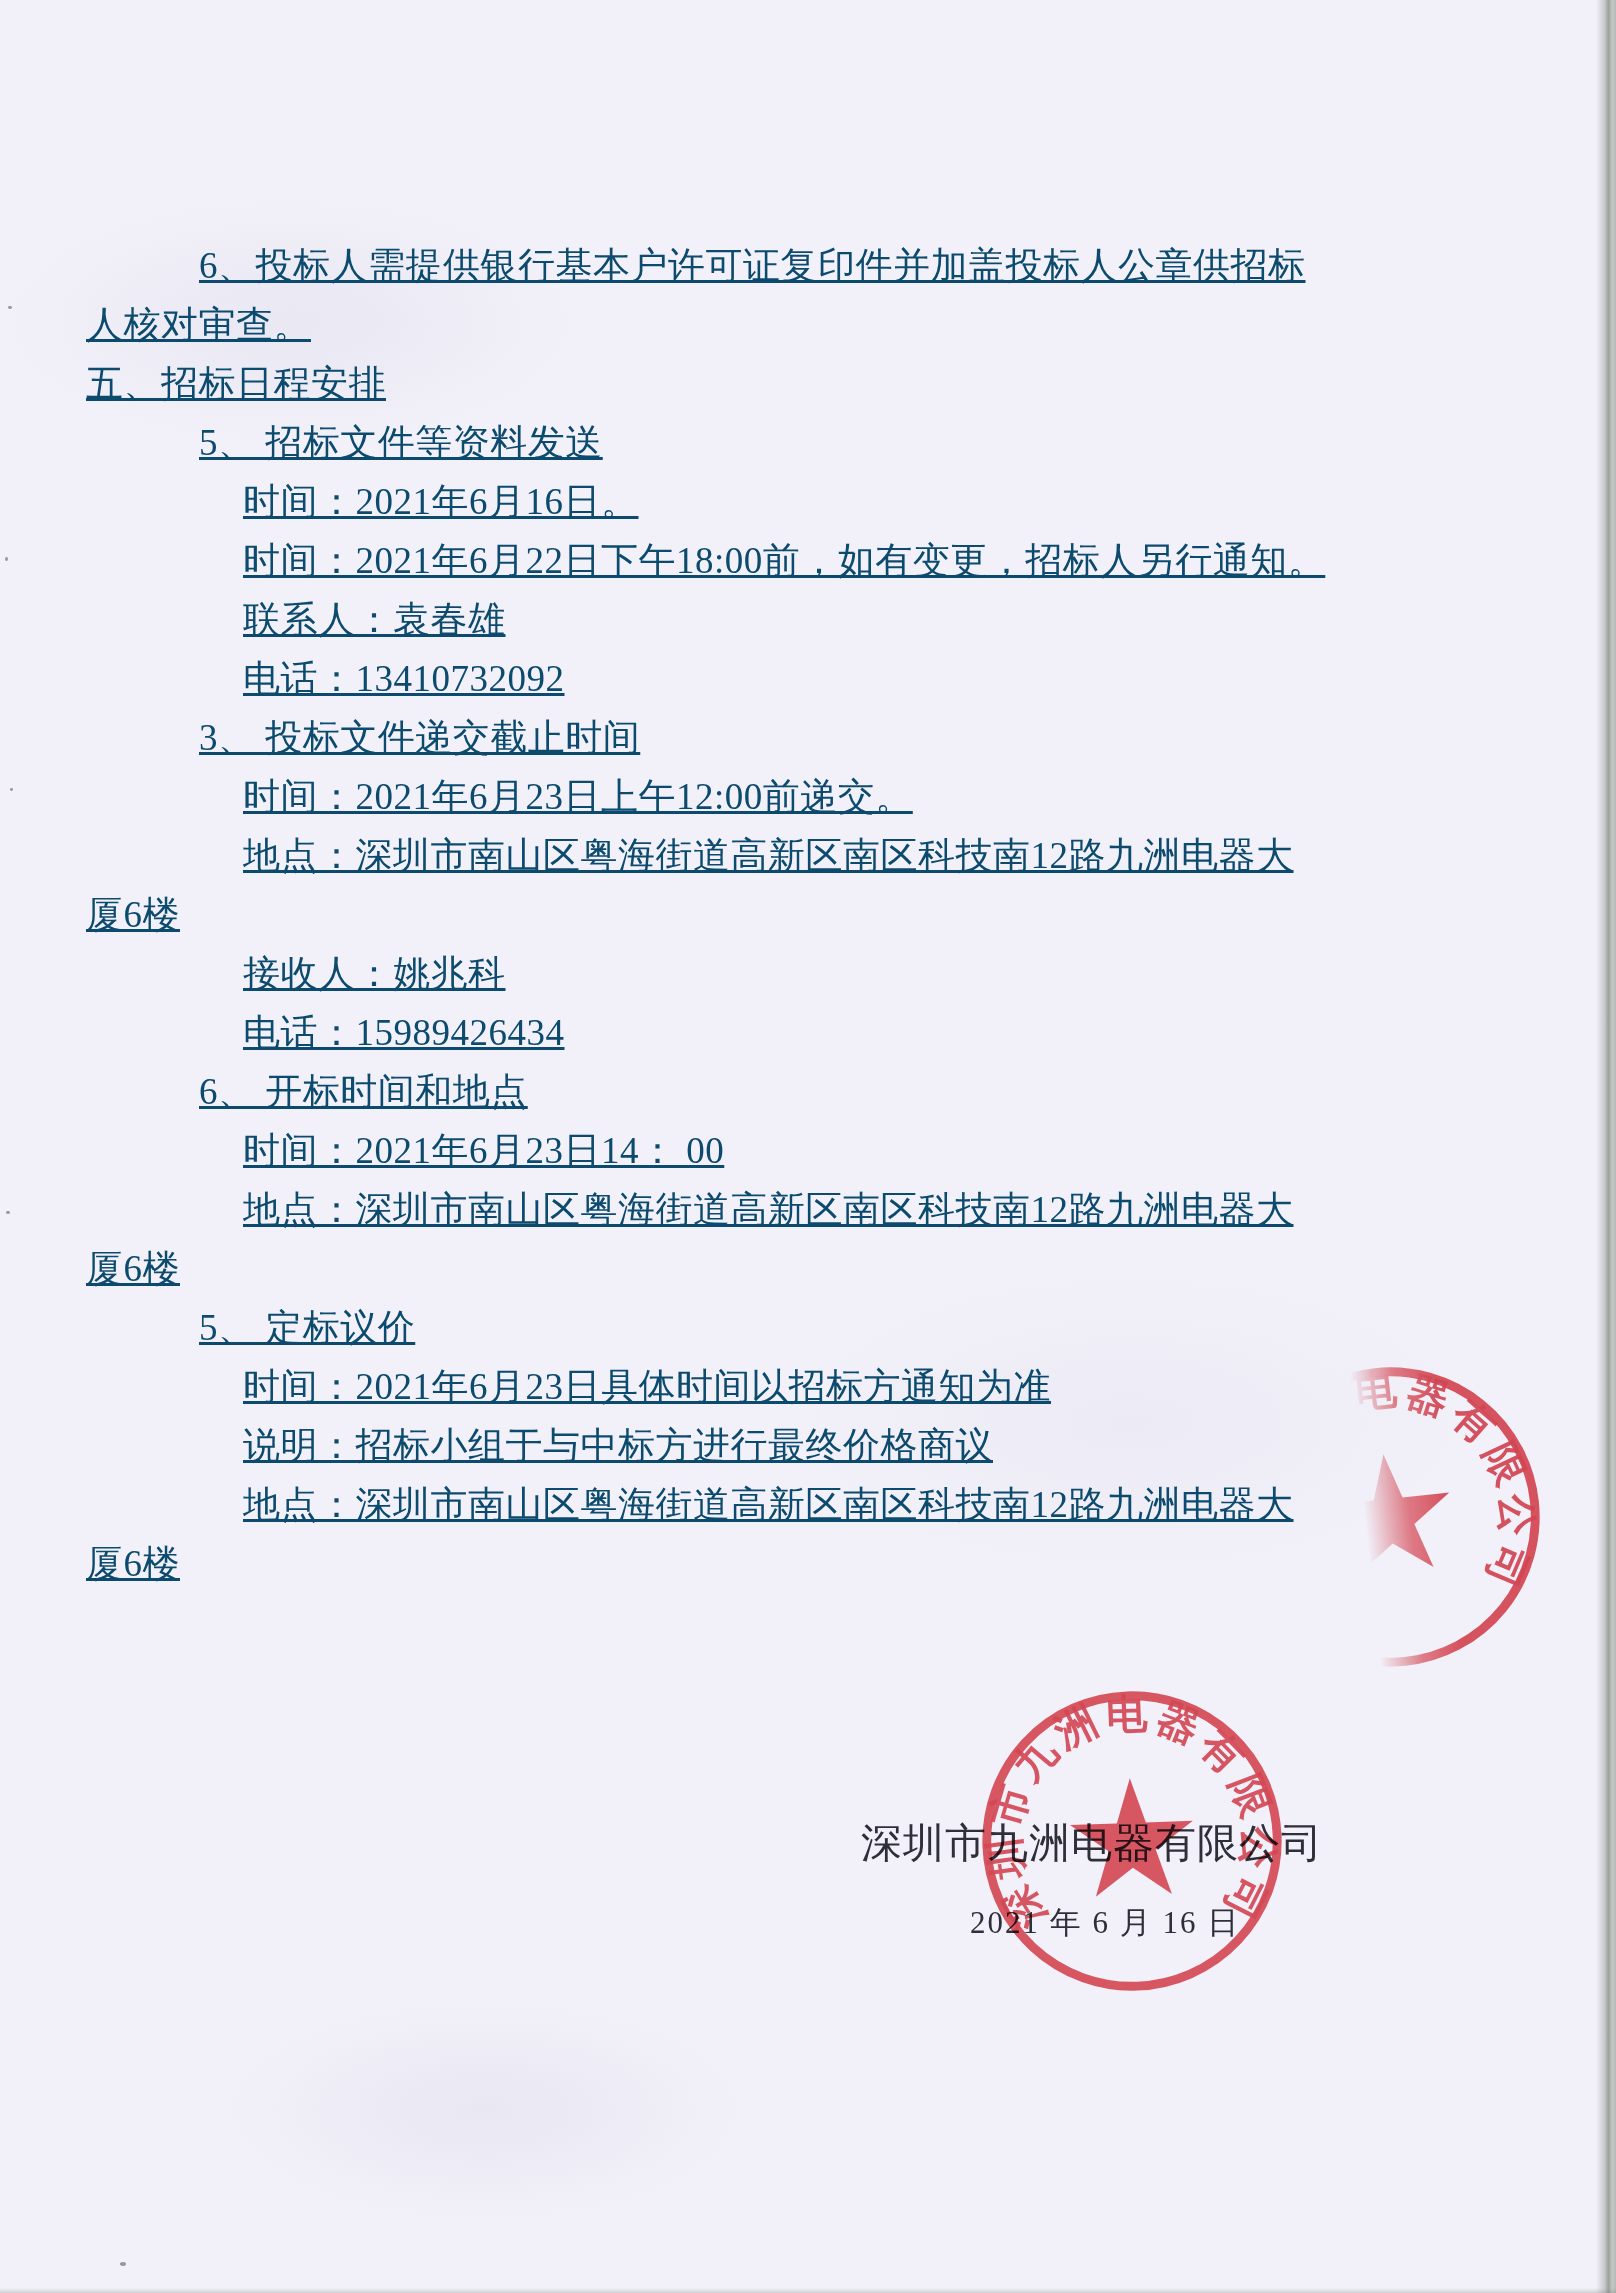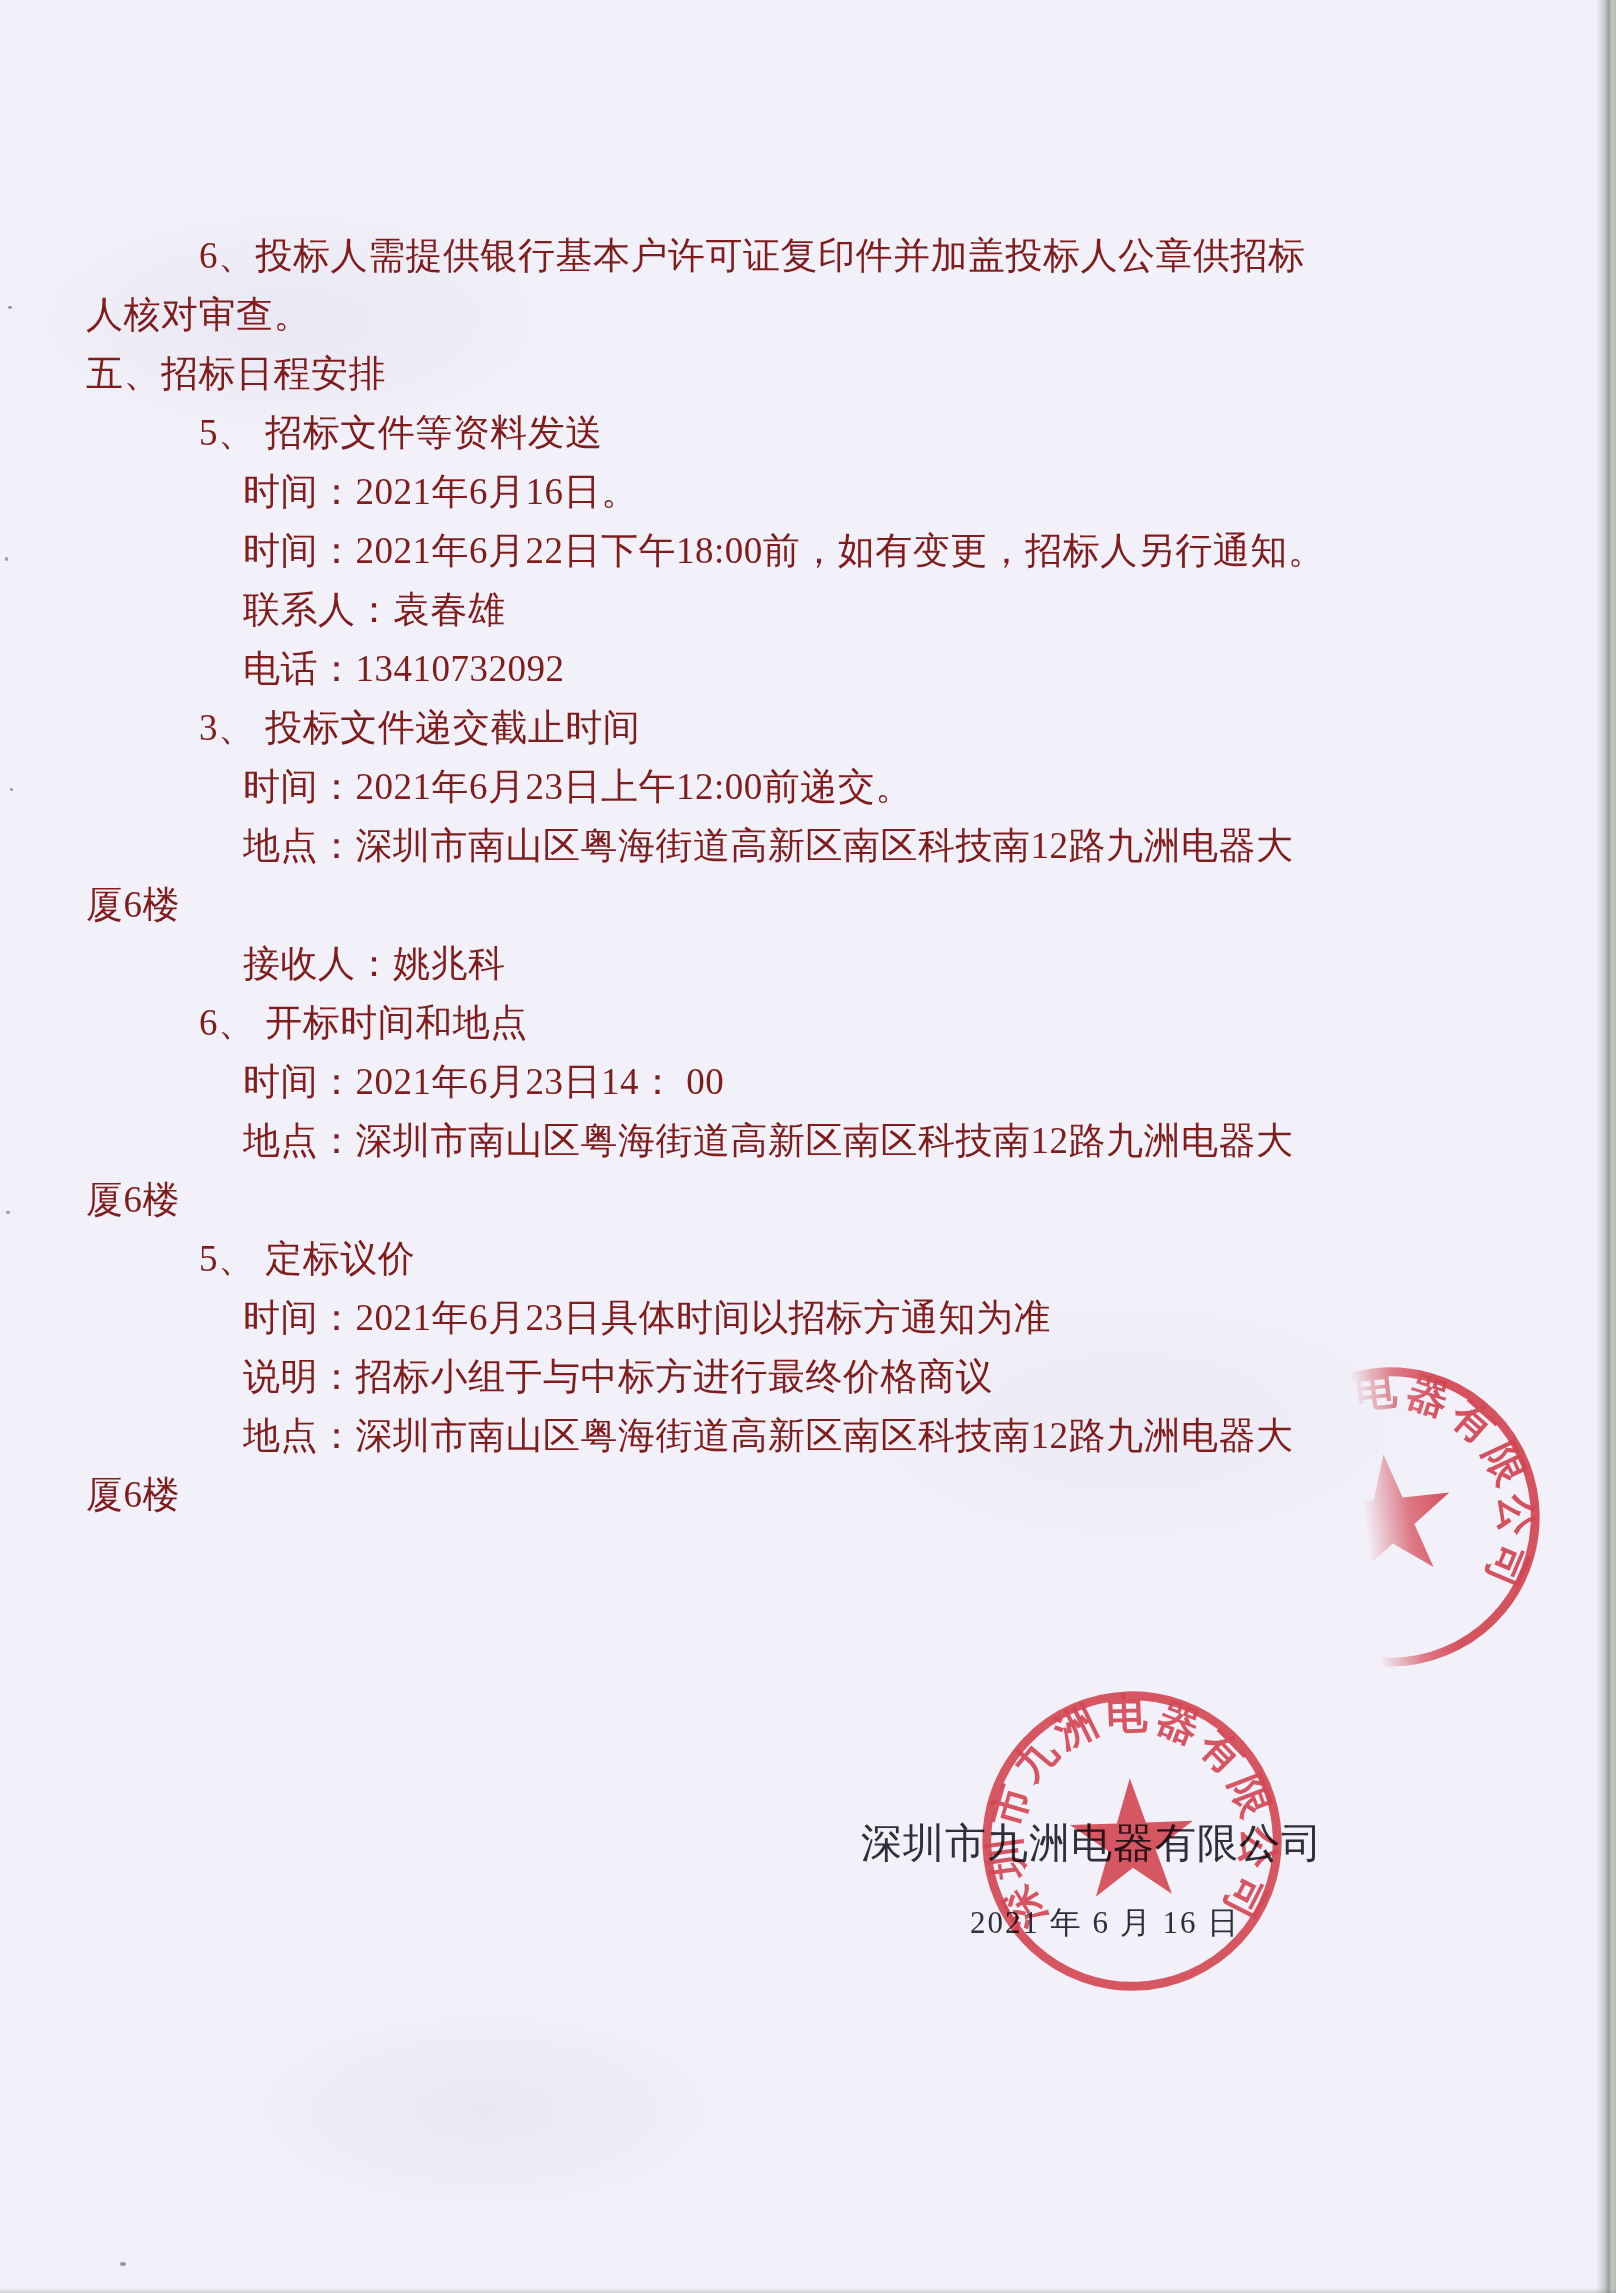--- a/index.html
+++ b/index.html
@@ -9,21 +9,21 @@
     font-family:"Liberation Serif","DejaVu Serif",serif;
   }
   .page{position:absolute;inset:0;background:#f2f1f9;}
   
   .page:before{content:"";position:absolute;inset:0;
     background:
       radial-gradient(412px 176px at 18% 14%, rgba(215,213,230,.35), transparent 70%),
       radial-gradient(490px 216px at 70% 62%, rgba(222,220,236,.30), transparent 70%),
       radial-gradient(372px 157px at 30% 92%, rgba(214,212,230,.35), transparent 70%);
   }
-  .doc-lines{position:absolute;top:226px;left:0;right:59px;color:#7f1d1d;}
+  .doc-lines{position:absolute;top:236px;left:0;right:59px;color:#0c4a6e;text-decoration:underline;}
   .line{height:59px;line-height:59px;font-size:37px;letter-spacing:0.5px;white-space:pre;}
   .ind0{padding-left:86px;}
   .ind1{padding-left:199px;}
   .ind2{padding-left:243px;}
   .signature{position:absolute;color:#2f2f39;}
   .sig-company{top:1816px;left:861px;font-size:41px;letter-spacing:1px;}
   .sig-date{top:1902px;left:970px;font-size:31px;letter-spacing:2px;font-family:Liberation Serif, serif;}
   .stamp{position:absolute;width:314px;height:314px;mix-blend-mode:multiply;}
   .stamp-main{left:975px;top:1684px;opacity:.93;transform:rotate(-2deg);}
   .stamp-partial{
@@ -50,20 +50,21 @@
       <div class="line ind1">5、 招标文件等资料发送</div>
       <div class="line ind2">时间：2021年6月16日。</div>
       <div class="line ind2">时间：2021年6月22日下午18:00前，如有变更，招标人另行通知。</div>
       <div class="line ind2">联系人：袁春雄</div>
       <div class="line ind2">电话：13410732092</div>
       <div class="line ind1">3、 投标文件递交截止时间</div>
       <div class="line ind2">时间：2021年6月23日上午12:00前递交。</div>
       <div class="line ind2">地点：深圳市南山区粤海街道高新区南区科技南12路九洲电器大</div>
       <div class="line ind0">厦6楼</div>
       <div class="line ind2">接收人：姚兆科</div>
+      <div class="line ind2">电话：15989426434</div>
       <div class="line ind1">6、 开标时间和地点</div>
       <div class="line ind2">时间：2021年6月23日14： 00</div>
       <div class="line ind2">地点：深圳市南山区粤海街道高新区南区科技南12路九洲电器大</div>
       <div class="line ind0">厦6楼</div>
       <div class="line ind1">5、 定标议价</div>
       <div class="line ind2">时间：2021年6月23日具体时间以招标方通知为准</div>
       <div class="line ind2">说明：招标小组于与中标方进行最终价格商议</div>
       <div class="line ind2">地点：深圳市南山区粤海街道高新区南区科技南12路九洲电器大</div>
       <div class="line ind0">厦6楼</div>
     </div>

